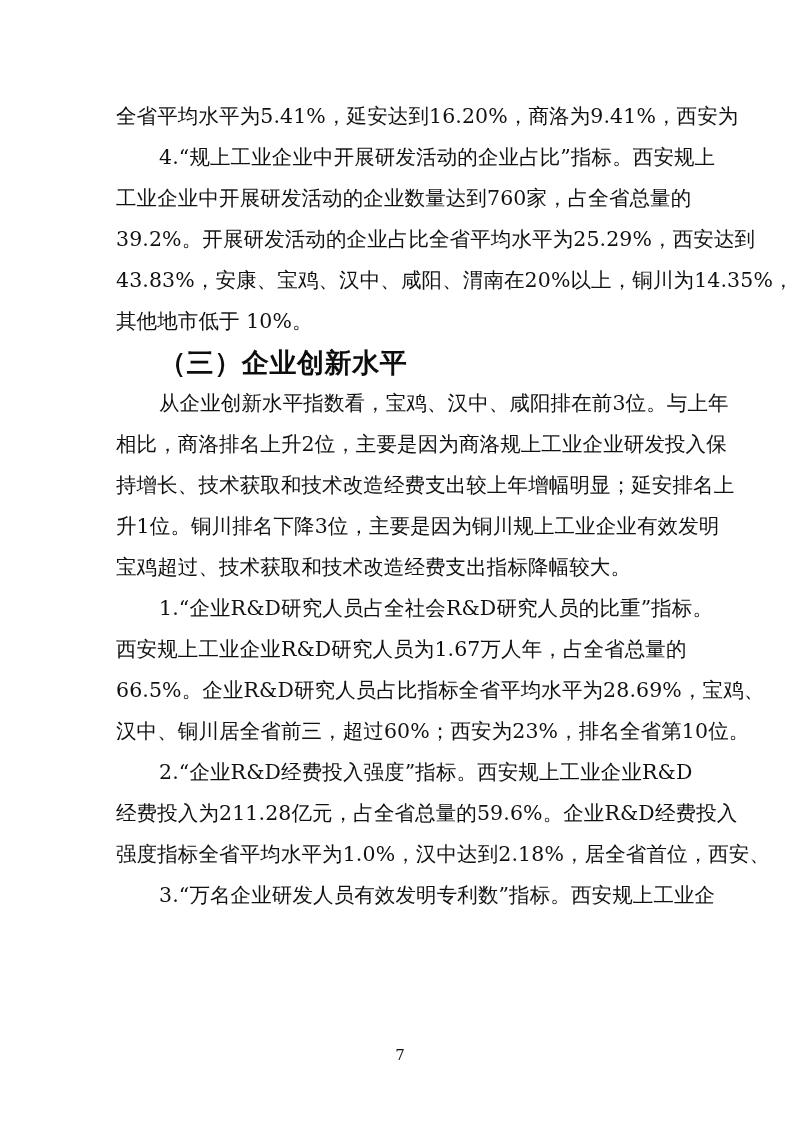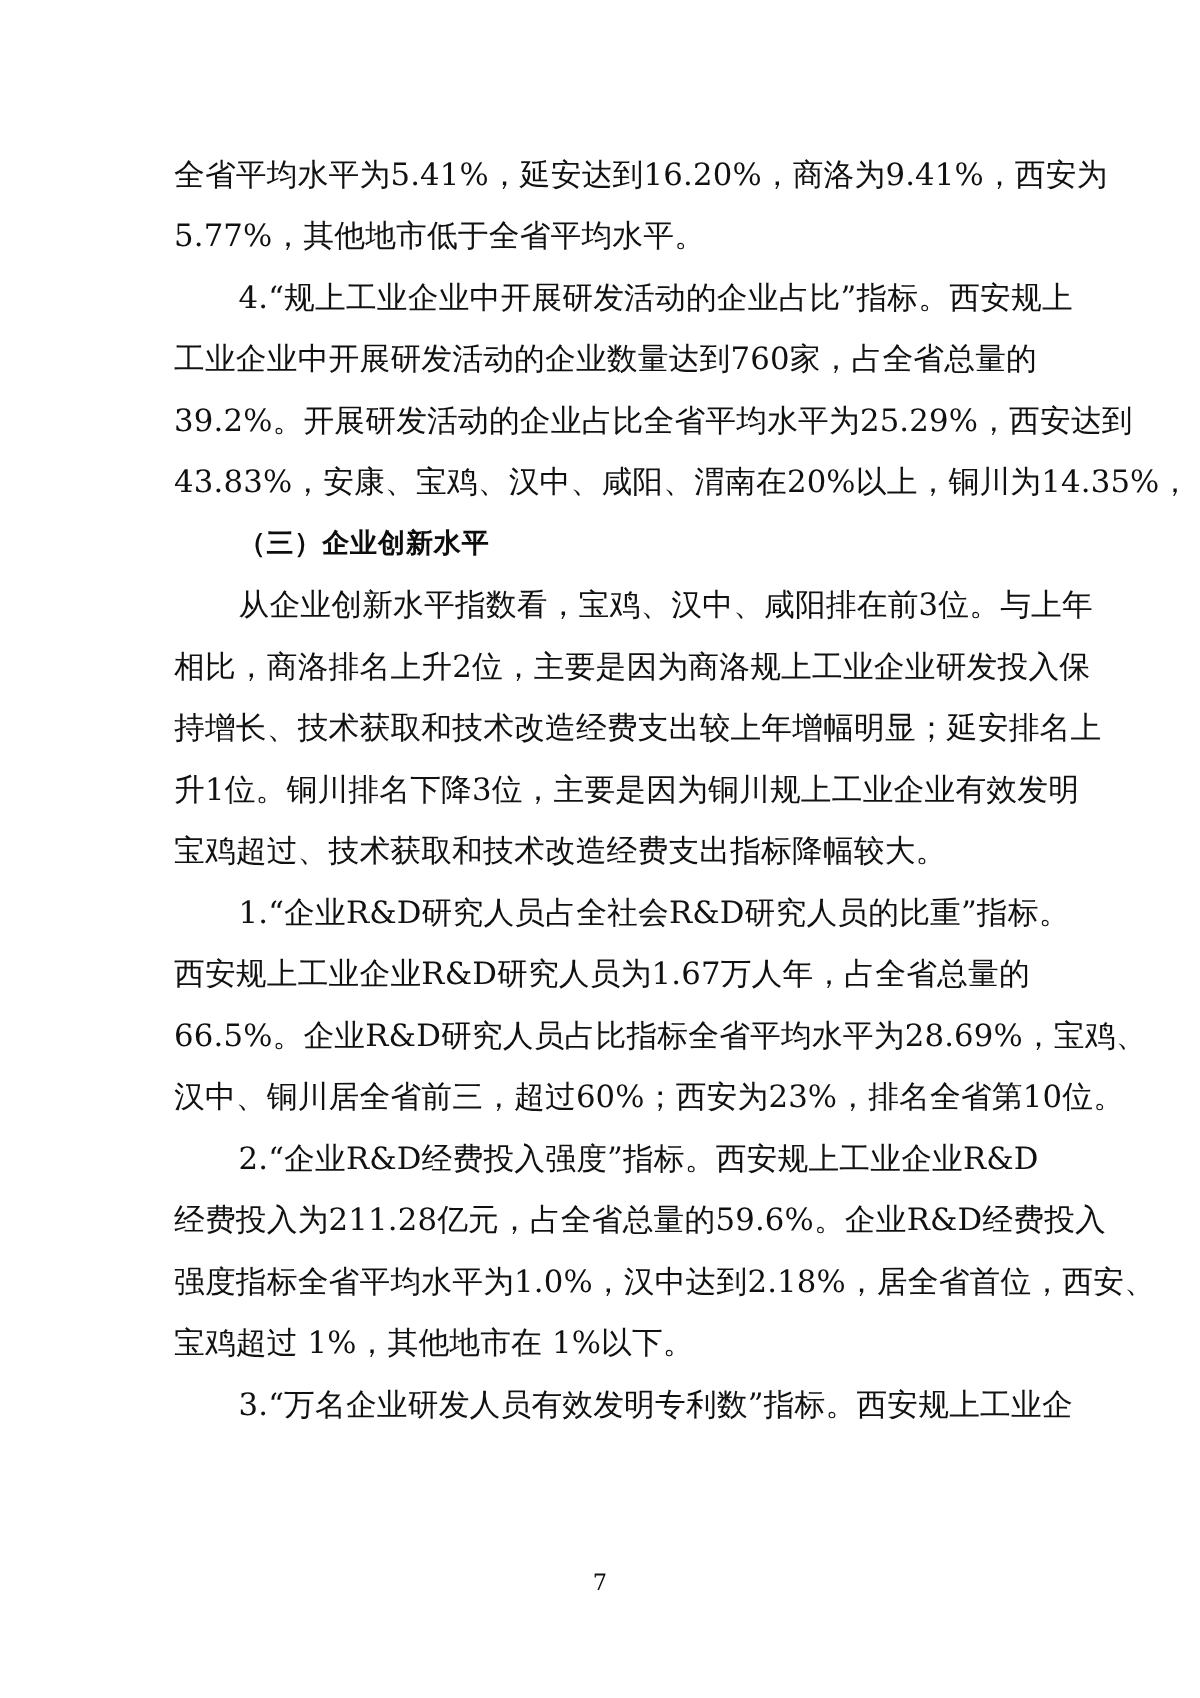--- a/index.html
+++ b/index.html
@@ -34,21 +34,21 @@
   .just {
     display: flex;
     justify-content: space-between;
   }
   .just > span { display: inline-block; }
   .indent {
     padding-left: 43px;
   }
   .heading {
     font-family: "DejaVu Serif", "Liberation Serif", serif;
-    font-size: 18px;
+    font-size: 27px;
     line-height: 41px;
     height: 41px;
     font-weight: bold;
     color: #0d0d0d;
     padding-left: 43px;
     white-space: nowrap;
     letter-spacing: 0.6px;
   }
   .page-number {
     position: absolute;
@@ -100,21 +100,20 @@
         <span>9</span>
         <span>.</span>
         <span>4</span>
         <span>1</span>
         <span>%</span>
         <span>，</span>
         <span>西</span>
         <span>安</span>
         <span>为</span>
       </div>
-      <div class="line">5.77%，其他地市低于全省平均水平。</div>
       <div class="line indent just">
         <span>4</span>
         <span>.</span>
         <span>“</span>
         <span>规</span>
         <span>上</span>
         <span>工</span>
         <span>业</span>
         <span>企</span>
         <span>业</span>
@@ -245,20 +244,21 @@
         <span>为</span>
         <span> </span>
         <span>1</span>
         <span>4</span>
         <span>.</span>
         <span>3</span>
         <span>5</span>
         <span>%</span>
         <span>，</span>
       </div>
+      <div class="line">其他地市低于 10%。</div>
       <div class="heading">（三）企业创新水平</div>
       <div class="line indent just">
         <span>从</span>
         <span>企</span>
         <span>业</span>
         <span>创</span>
         <span>新</span>
         <span>水</span>
         <span>平</span>
         <span>指</span>
@@ -648,21 +648,20 @@
         <span>居</span>
         <span>全</span>
         <span>省</span>
         <span>首</span>
         <span>位</span>
         <span>，</span>
         <span>西</span>
         <span>安</span>
         <span>、</span>
       </div>
-      <div class="line">宝鸡超过 1%，其他地市在 1%以下。</div>
       <div class="line indent just">
         <span>3</span>
         <span>.</span>
         <span>“</span>
         <span>万</span>
         <span>名</span>
         <span>企</span>
         <span>业</span>
         <span>研</span>
         <span>发</span>

